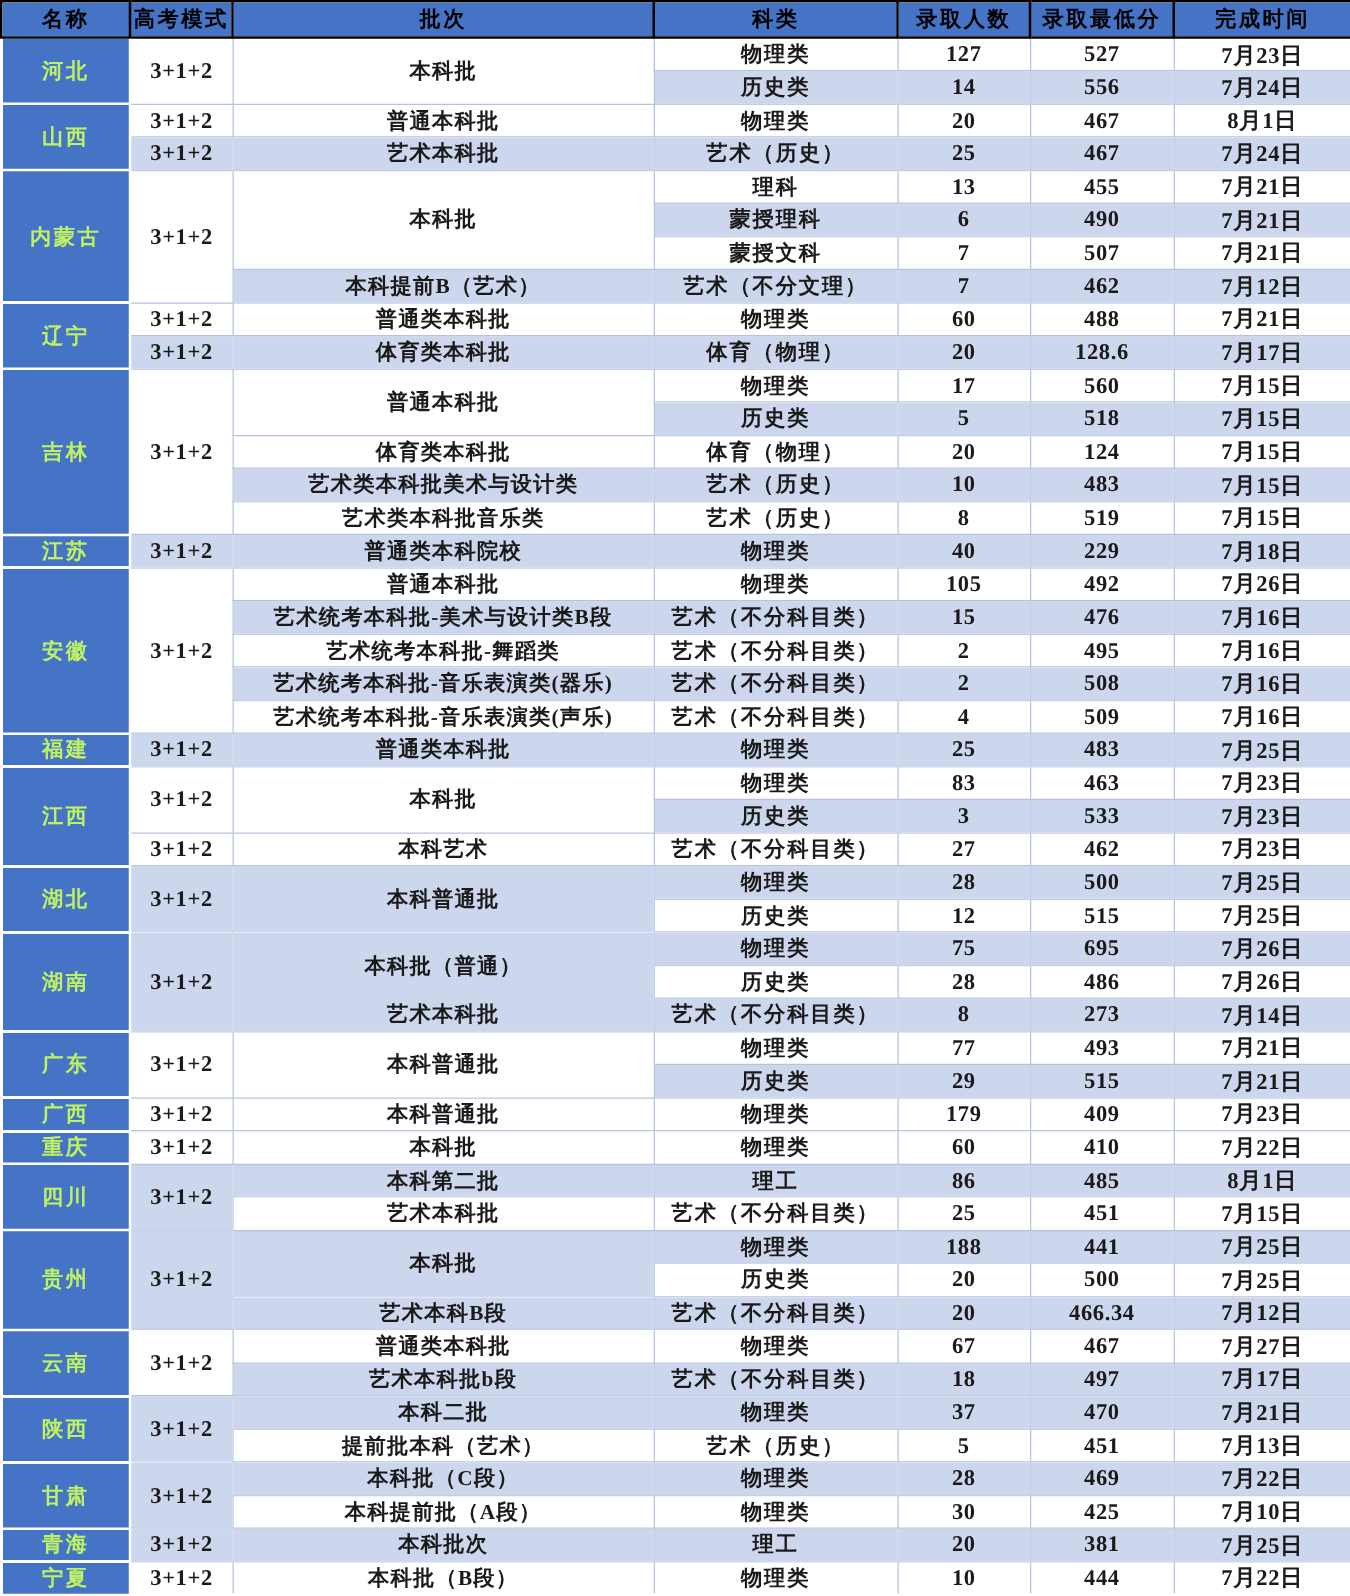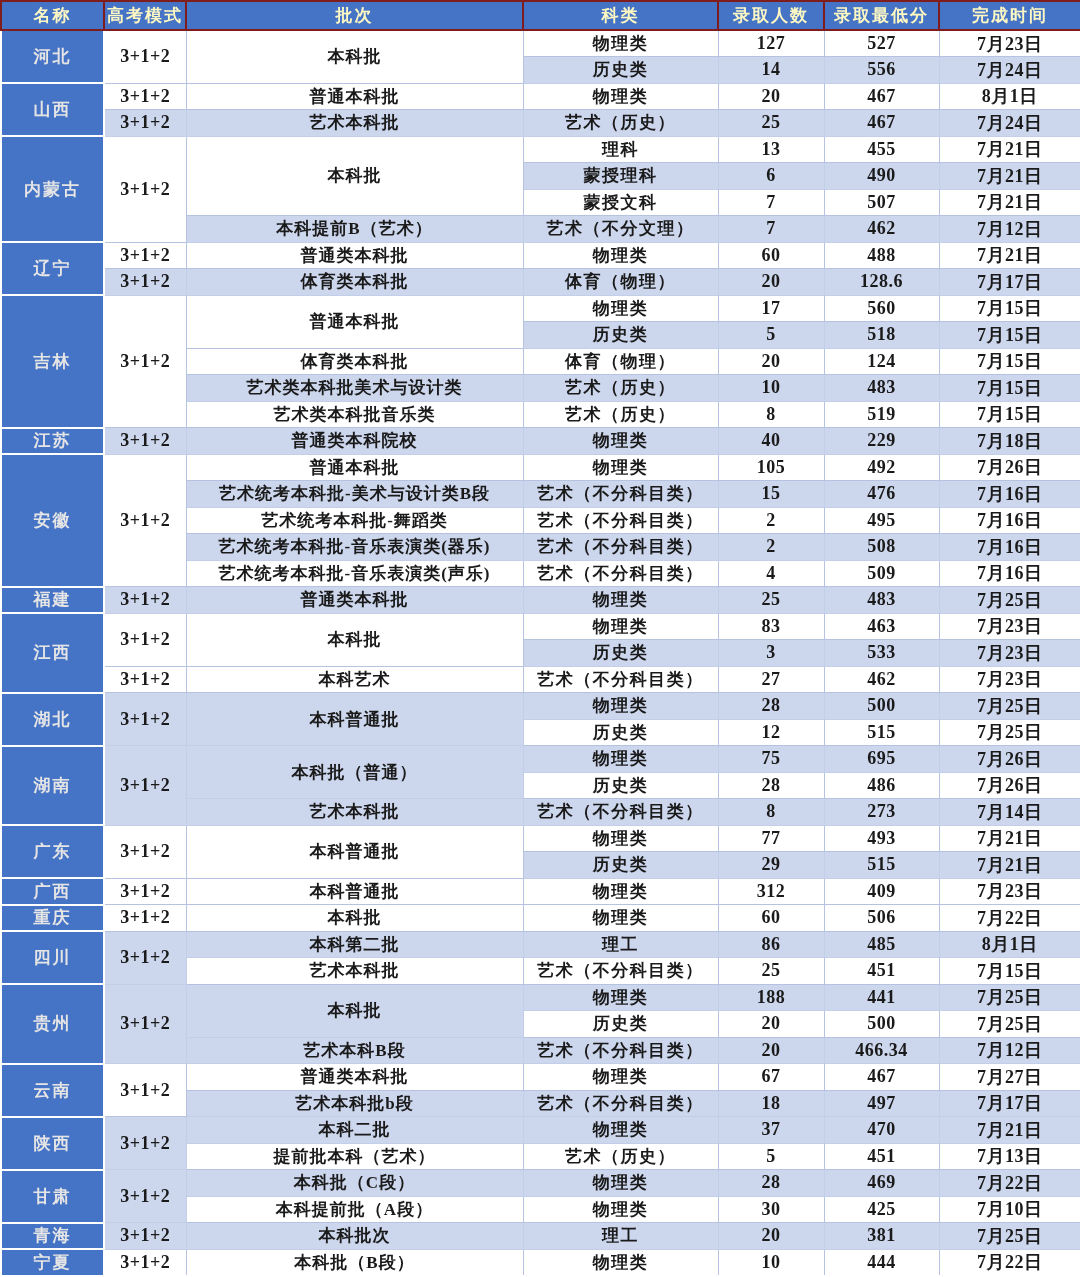--- a/index.html
+++ b/index.html
@@ -20,28 +20,28 @@
   table.adm th, table.adm td {
     text-align: center;
     vertical-align: middle;
     padding: 0 2px;
     overflow: hidden;
   }
   thead tr { height: 29px; }
   tbody tr { height: 26.5px; }
   th.hdr {
     background: #4573C5;
-    color: #fef9c3;
+    color: #000000;
     font-size: 17px;
     letter-spacing: 2px;
-    border: 2px solid #7f1d1d;
+    border: 2px solid #000000;
   }
   td.prov {
     background: #4573C5;
-    color: #e5e5e5;
+    color: #bef264;
     font-size: 17px;
     letter-spacing: 2px;
     border: 2px solid #ffffff;
   }
   td.c-wt { background: #ffffff; border: 1px solid #B5C3E0; }
   td.c-lt { background: #CCD6EC; border: 1px solid #C3CfE8; }
   td.cell { font-size: 17px; letter-spacing: 1.5px; }
   td.cell-batch { letter-spacing: 1px; }
   td.num { font-size: 18px; letter-spacing: 0.5px; }
 </style>
@@ -311,31 +311,31 @@
         <td class="cell c-lt">历史类</td>
         <td class="num c-lt">29</td>
         <td class="num c-lt">515</td>
         <td class="num c-lt">7月21日</td>
       </tr>
       <tr>
         <td class="prov" rowspan="1">广西</td>
         <td class="cell num c-wt" rowspan="1">3+1+2</td>
         <td class="cell cell-batch c-wt" rowspan="1">本科普通批</td>
         <td class="cell c-wt">物理类</td>
-        <td class="num c-wt">312</td>
+        <td class="num c-wt">179</td>
         <td class="num c-wt">409</td>
         <td class="num c-wt">7月23日</td>
       </tr>
       <tr>
         <td class="prov" rowspan="1">重庆</td>
         <td class="cell num c-wt" rowspan="1">3+1+2</td>
         <td class="cell cell-batch c-wt" rowspan="1">本科批</td>
         <td class="cell c-wt">物理类</td>
         <td class="num c-wt">60</td>
-        <td class="num c-wt">506</td>
+        <td class="num c-wt">410</td>
         <td class="num c-wt">7月22日</td>
       </tr>
       <tr>
         <td class="prov" rowspan="2">四川</td>
         <td class="cell num c-lt" rowspan="2">3+1+2</td>
         <td class="cell cell-batch c-lt" rowspan="1">本科第二批</td>
         <td class="cell c-lt">理工</td>
         <td class="num c-lt">86</td>
         <td class="num c-lt">485</td>
         <td class="num c-lt">8月1日</td>

